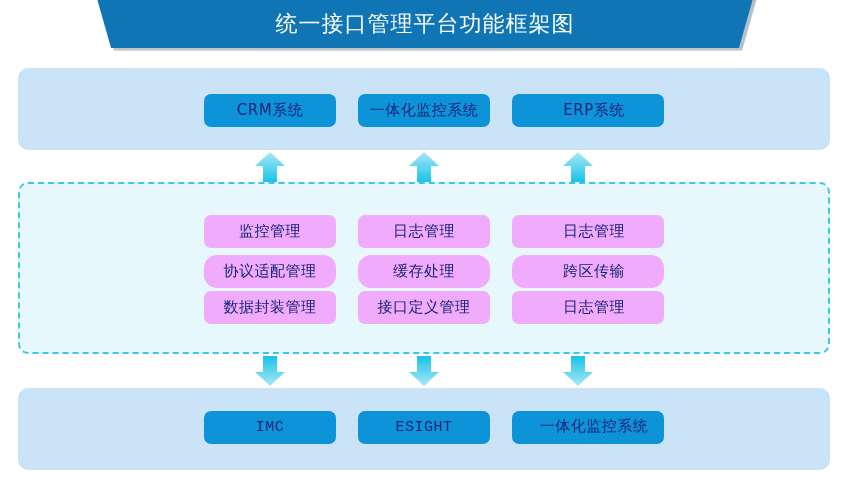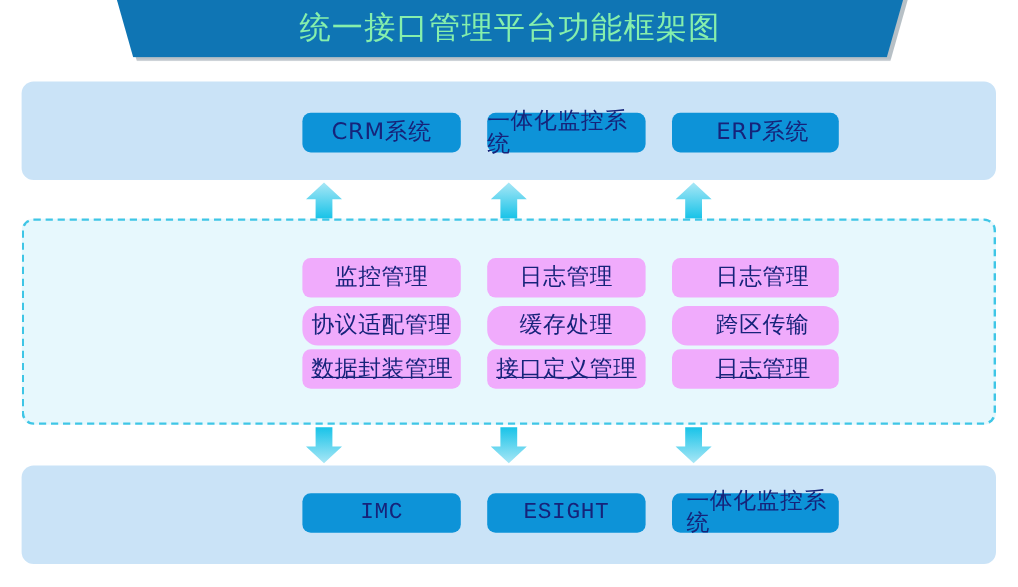--- a/index.html
+++ b/index.html
@@ -44,22 +44,22 @@
     height: 100%;
     background: #0f75b4;
     clip-path: polygon(2.2% 0%, 97.8% 0%, 95.5% 100%, 4.5% 100%);
     border-bottom-left-radius: 14px;
     border-bottom-right-radius: 14px;
     display: flex;
     align-items: center;
     justify-content: center;
   }
   #title-banner .banner-text {
-    color: #86efac;
-    font-size: 26px;
+    color: #ffffff;
+    font-size: 22px;
     letter-spacing: 1px;
     line-height: 1;
     padding-top: 8px;
   }
 
   
   .panel {
     position: absolute;
     box-sizing: border-box;
   }
@@ -78,37 +78,36 @@
 
   
   .node {
     position: absolute;
     box-sizing: border-box;
     border-radius: 7px;
     display: flex;
     align-items: center;
     justify-content: center;
     color: #16237a;
-    font-size: 19px;
+    font-size: 15px;
     letter-spacing: .5px;
     line-height: 1;
-    margin-left: 48px;
   }
   .node-blue { background: #0d93d8; }
   .node-cyan { background: #f0abfc; }
 
   
   .col-1 { left: 204px; width: 132px; }
   .col-2 { left: 358px; width: 132px; }
-  .col-3 { left: 512px; width: 139px; padding-left: 12px; }
+  .col-3 { left: 512px; width: 152px; padding-left: 12px; }
 
   .row-consumer { top: 94px;  height: 33px; }
   .row-p1 { top: 215px; height: 33px; }
   .row-p2 { top: 255px; height: 33px; border-radius: 13px; }
-  .row-p3 { top: 291px; height: 33px; text-decoration: underline; }
+  .row-p3 { top: 291px; height: 33px; }
   .row-provider { top: 411px; height: 33px; font-family: Liberation Mono, monospace; }
 
   
   .arrow {
     position: absolute;
     width: 34px;
     height: 34px;
   }
   .arrow svg { display: block; width: 100%; height: 100%; }
   .arrow-up-1 { left: 253px; top: 150px; }

